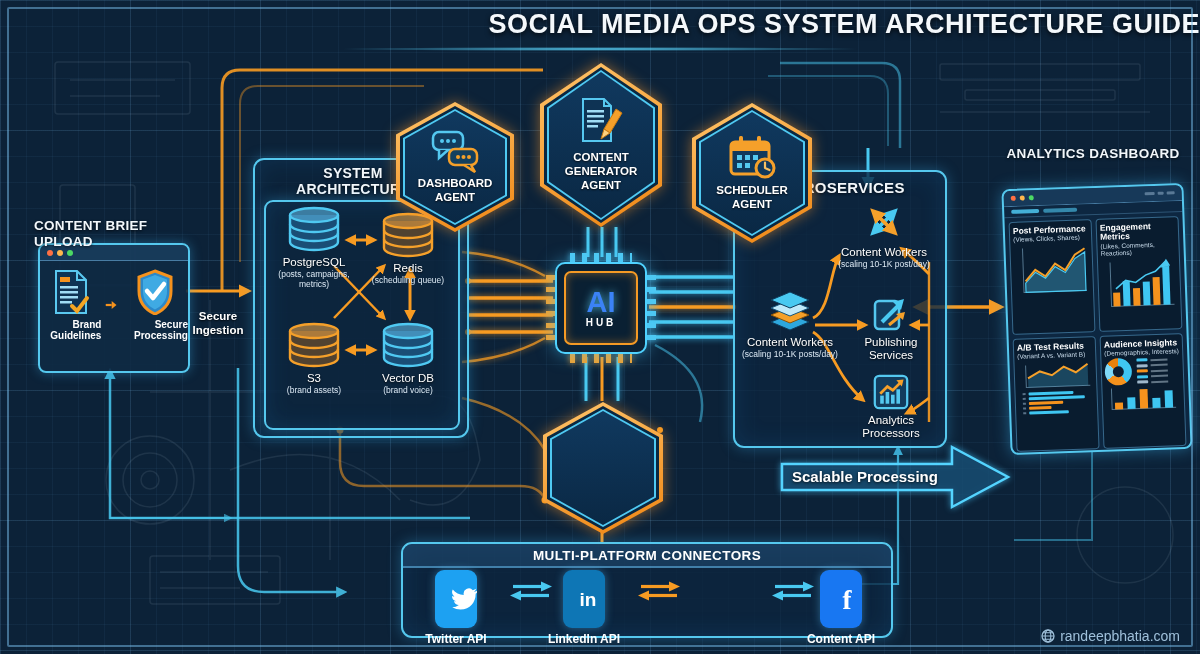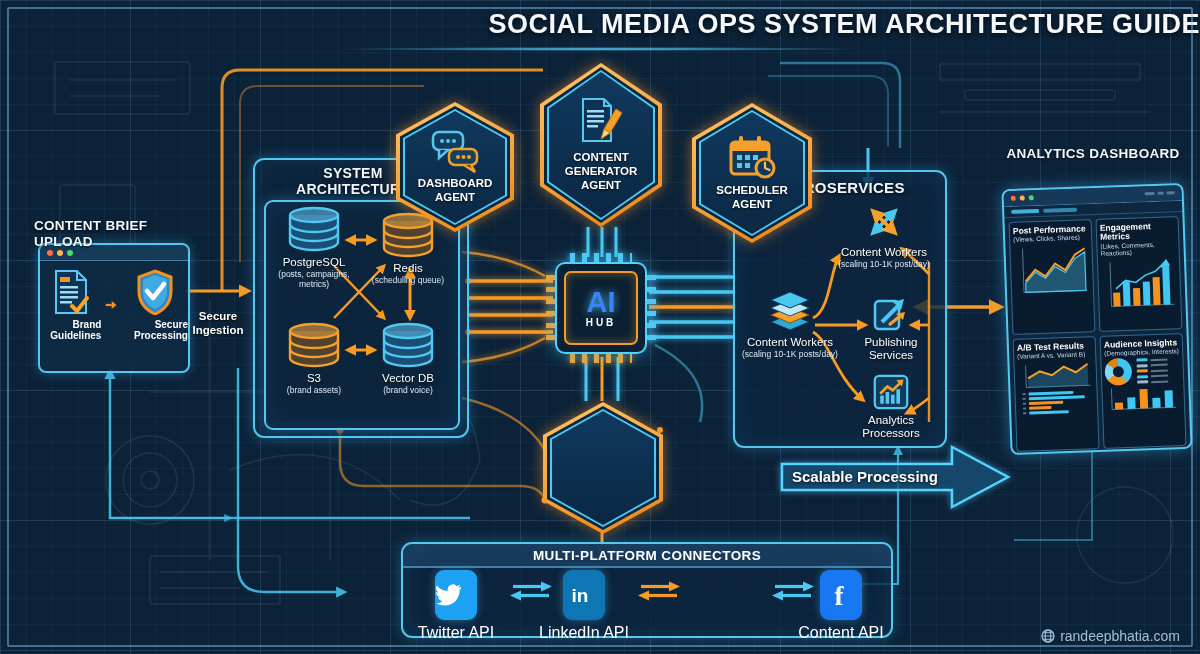--- a/index.html
+++ b/index.html
@@ -85,23 +85,23 @@
   .donut .hole{position:absolute;inset:8px;border-radius:50%;background:#0b1f34;}
   .legend{display:flex;flex-direction:column;gap:2.5px;}
   .legend .lrow{display:flex;gap:3px;align-items:center;}
   .lswatch{width:11px;height:3px;border-radius:1px;display:inline-block;}
   .lline{width:17px;height:2px;background:rgba(185,205,220,.5);display:inline-block;}
   .tiny-dash{width:10px;height:3px;border-radius:1px;background:rgba(170,200,225,.45);}
   
   .conn-head{height:22px;display:flex;align-items:center;justify-content:center;font-size:13.5px;font-weight:bold;
     border-bottom:2px solid rgba(100,185,235,.55);background:rgba(35,80,120,.5);border-radius:9px 9px 0 0;letter-spacing:.4px;}
   .platform{position:absolute;width:96px;text-align:center;}
-  .pf-icon{width:42px;height:50px;border-radius:9px;margin:0 auto 4px;display:flex;align-items:center;justify-content:flex-start;
+  .pf-icon{width:42px;height:58px;border-radius:9px;margin:0 auto 4px;display:flex;align-items:center;justify-content:flex-end;
     box-shadow:0 0 9px rgba(80,180,240,.45);}
-  .pf-label{font-size:16px;font-weight:normal;}
+  .pf-label{font-size:12px;font-weight:bold;}
   .xchg{position:absolute;top:36px;}
   .xchg.c path{stroke:#49c9f1;} .xchg.c polygon{fill:#49c9f1;}
   .xchg.o path{stroke:#f79b22;} .xchg.o polygon{fill:#f79b22;}
   .scal-label{position:absolute;left:792px;top:468px;width:152px;text-align:left;font-size:15px;font-weight:bold;z-index:6;
     text-shadow:0 1px 3px rgba(0,0,0,.8);}
   .watermark{position:absolute;right:20px;bottom:10px;display:flex;gap:5px;align-items:center;
     color:#9fc0da;font-size:14px;z-index:41;}
   .flow-label{position:absolute;font-size:11.5px;font-weight:bold;text-align:center;line-height:1.2;z-index:6;
     text-shadow:0 1px 2px rgba(0,0,0,.8);}
 </style>

